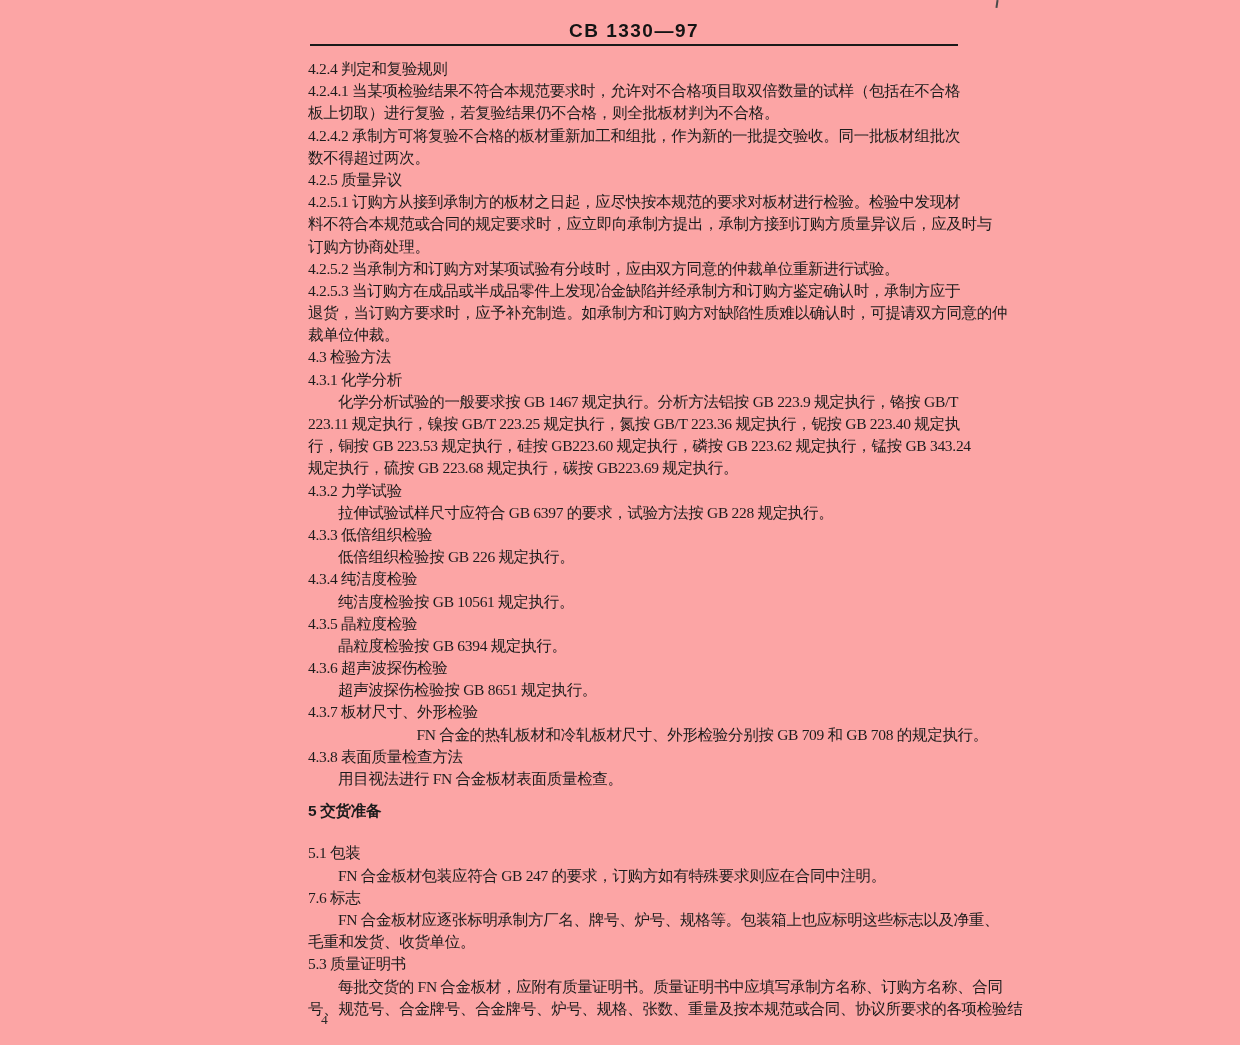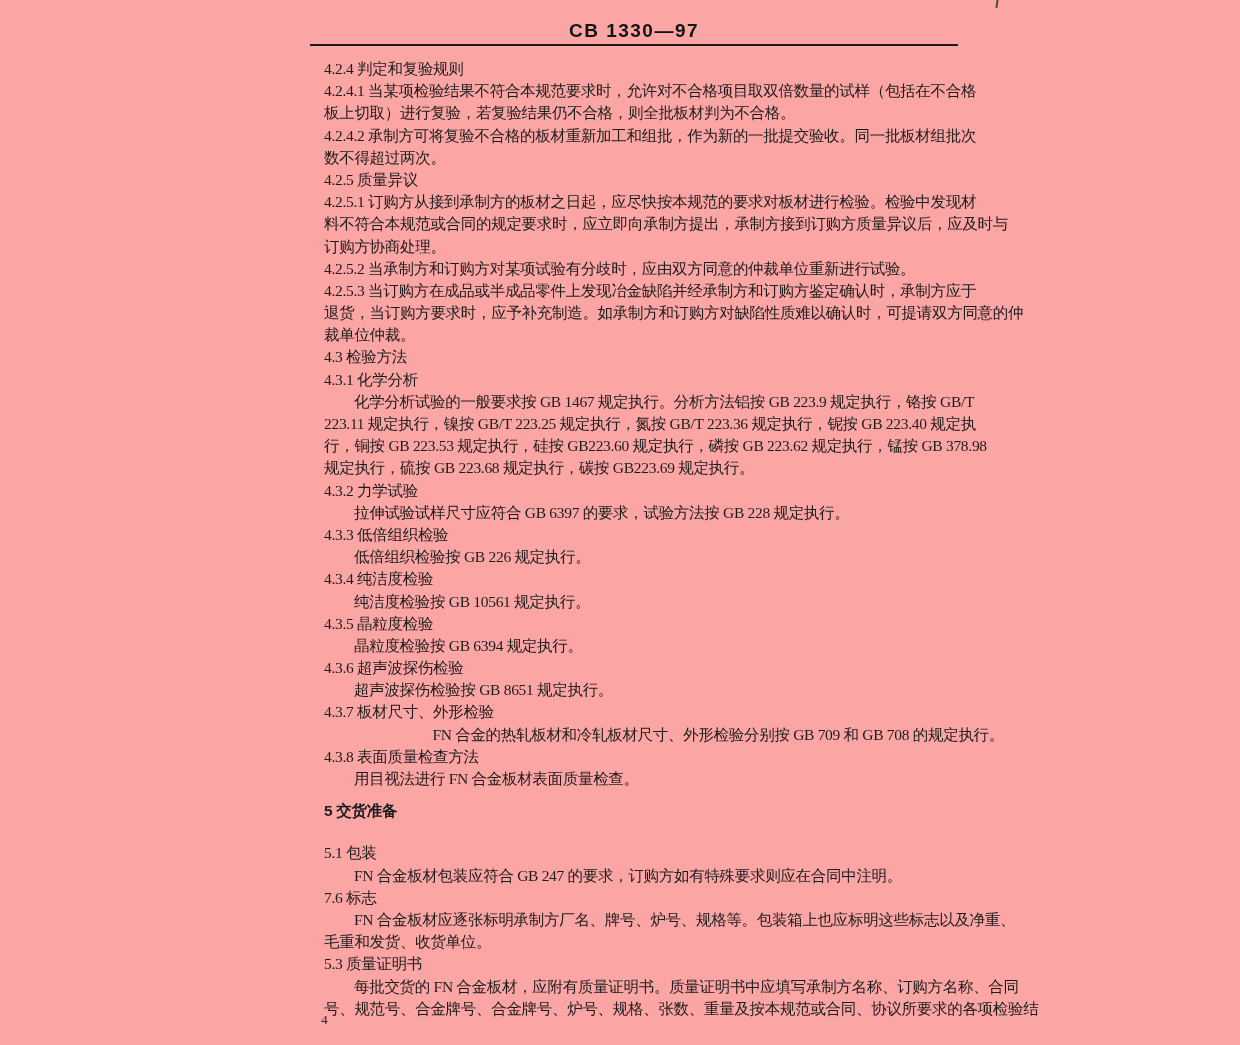--- a/index.html
+++ b/index.html
@@ -27,21 +27,21 @@
   .header-rule {
     position: absolute;
     left: 310px;
     top: 44px;
     width: 648px;
     height: 2px;
     background: #1a1a1a;
   }
   .doc-body {
     position: absolute;
-    left: 324px;
+    left: 308px;
     top: 58px;
     width: 680px;
   }
   .line {
     height: 22.2px;
     line-height: 22.2px;
     font-size: 15.5px;
     letter-spacing: -0.3px;
     white-space: nowrap;
   }
@@ -86,21 +86,21 @@
       <div class="line">料不符合本规范或合同的规定要求时，应立即向承制方提出，承制方接到订购方质量异议后，应及时与</div>
       <div class="line">订购方协商处理。</div>
       <div class="line">4.2.5.2  当承制方和订购方对某项试验有分歧时，应由双方同意的仲裁单位重新进行试验。</div>
       <div class="line">4.2.5.3  当订购方在成品或半成品零件上发现冶金缺陷并经承制方和订购方鉴定确认时，承制方应于</div>
       <div class="line">退货，当订购方要求时，应予补充制造。如承制方和订购方对缺陷性质难以确认时，可提请双方同意的仲</div>
       <div class="line">裁单位仲裁。</div>
       <div class="line">4.3  检验方法</div>
       <div class="line">4.3.1  化学分析</div>
       <div class="line" style="padding-left: 30px;">化学分析试验的一般要求按 GB 1467 规定执行。分析方法铝按 GB 223.9 规定执行，铬按 GB/T</div>
       <div class="line">223.11 规定执行，镍按 GB/T 223.25 规定执行，氮按 GB/T 223.36 规定执行，铌按 GB 223.40 规定执</div>
-      <div class="line">行，铜按 GB 223.53 规定执行，硅按 GB223.60 规定执行，磷按 GB 223.62 规定执行，锰按 GB 378.98</div>
+      <div class="line">行，铜按 GB 223.53 规定执行，硅按 GB223.60 规定执行，磷按 GB 223.62 规定执行，锰按 GB 343.24</div>
       <div class="line">规定执行，硫按 GB 223.68 规定执行，碳按 GB223.69 规定执行。</div>
       <div class="line">4.3.2  力学试验</div>
       <div class="line" style="padding-left: 30px;">拉伸试验试样尺寸应符合 GB 6397 的要求，试验方法按 GB 228 规定执行。</div>
       <div class="line">4.3.3  低倍组织检验</div>
       <div class="line" style="padding-left: 30px;">低倍组织检验按 GB 226 规定执行。</div>
       <div class="line">4.3.4  纯洁度检验</div>
       <div class="line" style="padding-left: 30px;">纯洁度检验按 GB 10561 规定执行。</div>
       <div class="line">4.3.5  晶粒度检验</div>
       <div class="line" style="padding-left: 30px;">晶粒度检验按 GB 6394 规定执行。</div>
       <div class="line">4.3.6  超声波探伤检验</div>

